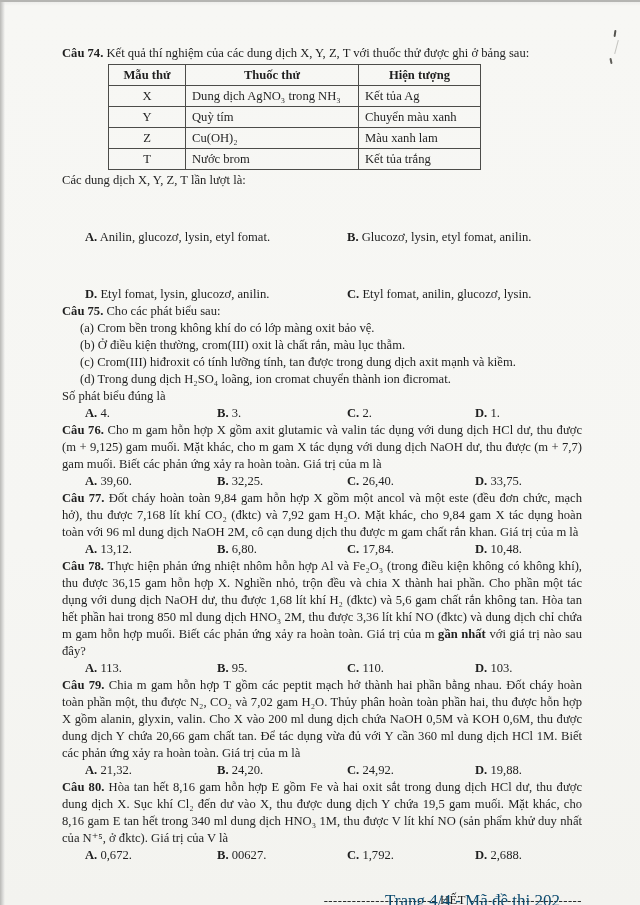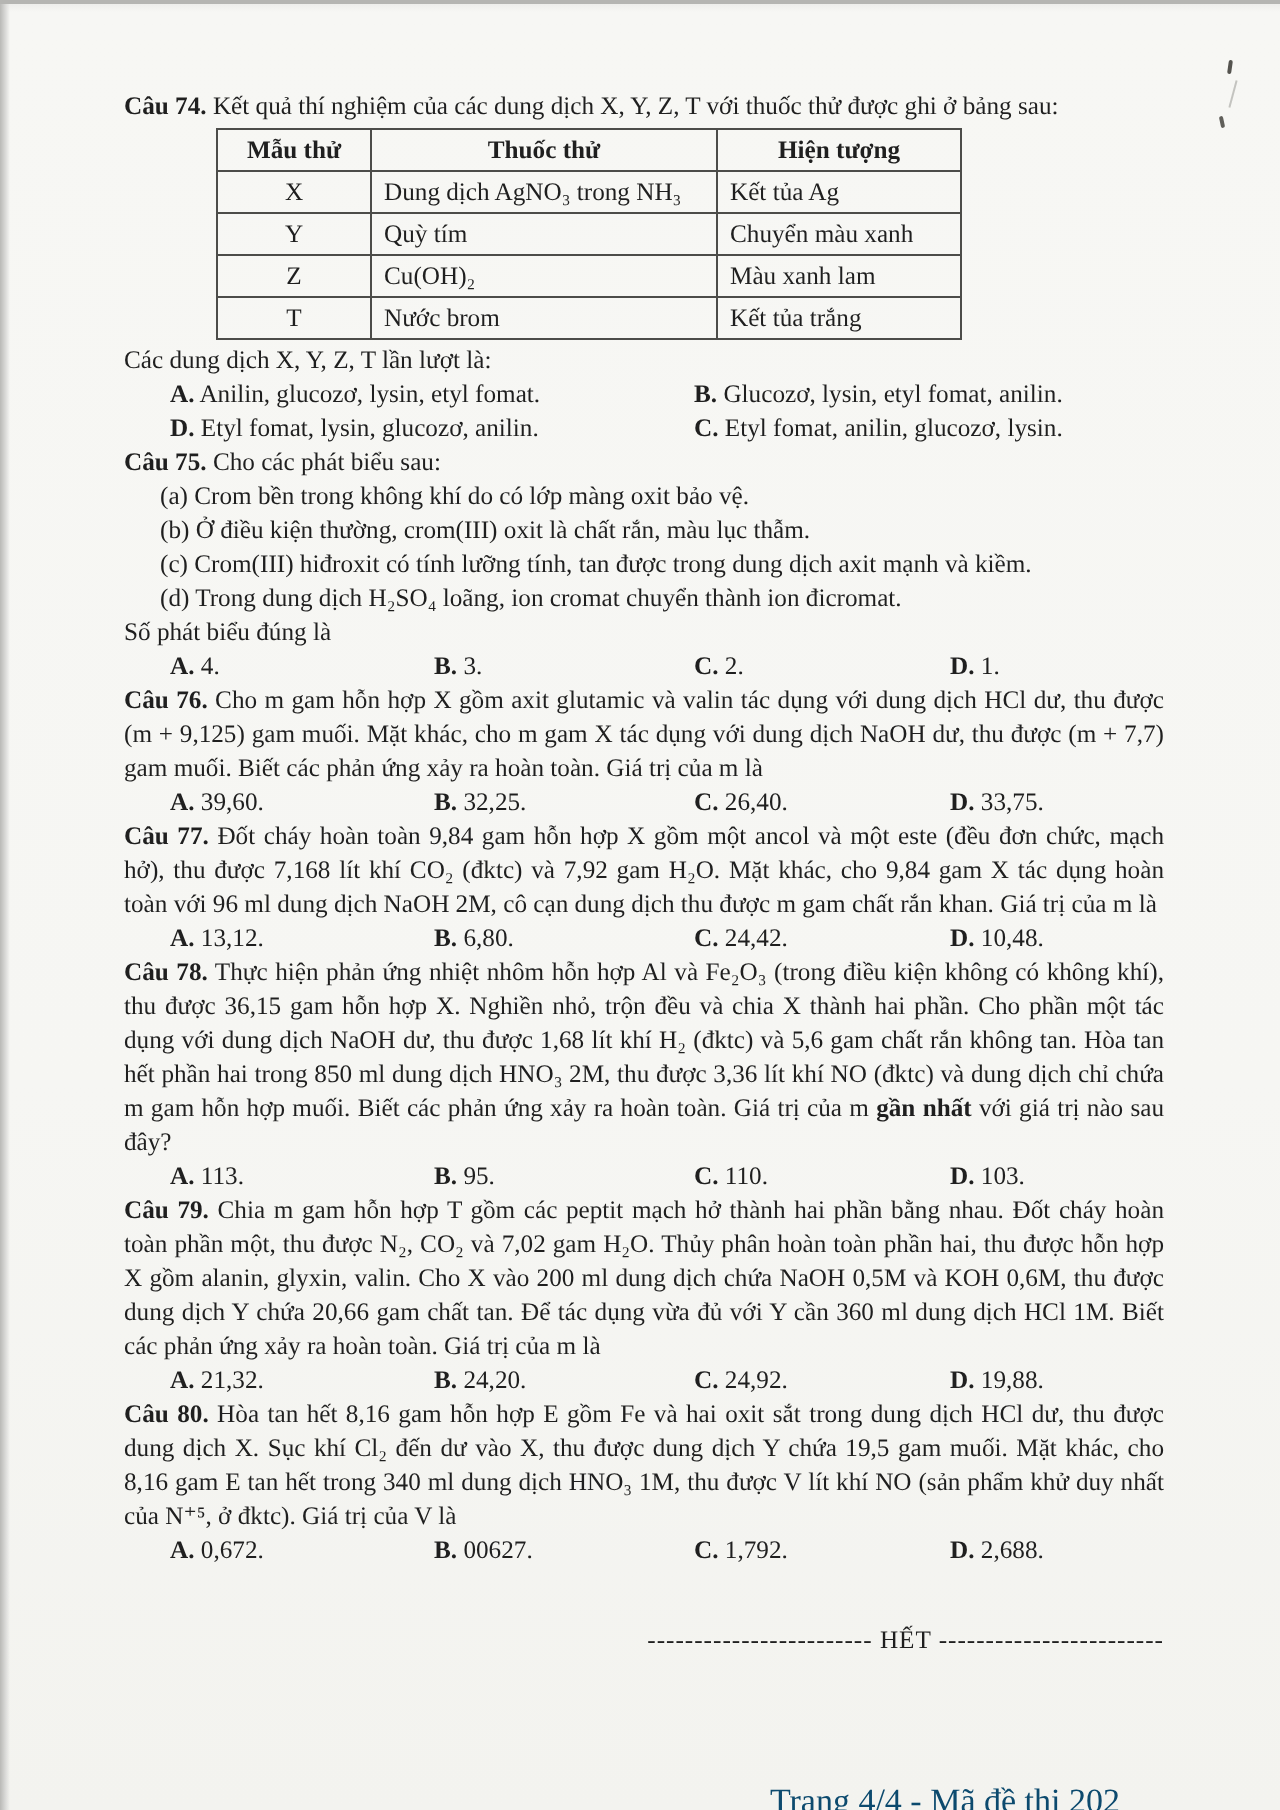--- a/index.html
+++ b/index.html
@@ -9,21 +9,21 @@
     font-family:"Liberation Serif","DejaVu Serif","DejaVu Sans",serif;
     color:#1f1f1f;font-size:12.6px;line-height:17px;
   }
   .scan-edge-left{position:absolute;left:0;top:0;width:5px;height:905px;
     background:linear-gradient(90deg,#b9b9b6,#dddddb 60%,rgba(221,221,219,0));}
   .scan-edge-top{position:absolute;left:0;top:0;width:640px;height:2px;background:#b5b5b2;}
   .content{position:absolute;left:62px;top:45px;width:520px;}
   .stem{text-align:justify;}
   .qlabel{font-weight:bold;}
   .opt-row{display:grid;grid-template-columns:132px 130px 128px auto;padding-left:23px;}
-  .opt-row2{display:grid;grid-template-columns:262px auto;padding-left:23px;}
+  .opt-row2{display:grid;grid-template-columns:262px auto;padding-left:23px;margin-top:40px;}
   .statement{padding-left:18px;}
   table.exam{border-collapse:collapse;margin:2px 0 2px 46px;}
   table.exam td,table.exam th{border:1.4px solid #4c4c49;padding:0.5px 6px;height:19px;
     font-size:12.6px;}
   table.exam th{font-weight:bold;text-align:center;margin-top:32px;}
   td.c1{width:64px;text-align:center;}
   td.c2{width:160px;text-align:left;}
   td.c3{width:109px;text-align:left;}
   .end-line{text-align:right;margin-top:28px;letter-spacing:0.5px;}
   .footer{position:absolute;right:80px;top:892px;font-size:17px;color:#0c4a6e;}
@@ -108,21 +108,21 @@
       <span><b>C.</b><span> 26,40.</span></span>
       <span><b>D.</b><span> 33,75.</span></span>
     </div>
   </div>
 
   <div>
     <div class="stem"><b class="qlabel">Câu 77.</b><span> Đốt cháy hoàn toàn 9,84 gam hỗn hợp X gồm một ancol và một este (đều đơn chức, mạch hở), thu được 7,168 lít khí CO₂ (đktc) và 7,92 gam H₂O. Mặt khác, cho 9,84 gam X tác dụng hoàn toàn với 96 ml dung dịch NaOH 2M, cô cạn dung dịch thu được m gam chất rắn khan. Giá trị của m là</span></div>
     <div class="opt-row">
       <span><b>A.</b><span> 13,12.</span></span>
       <span><b>B.</b><span> 6,80.</span></span>
-      <span><b>C.</b><span> 24,42.</span></span>
+      <span><b>C.</b><span> 17,84.</span></span>
       <span><b>D.</b><span> 10,48.</span></span>
     </div>
   </div>
 
   <div>
     <div class="stem"><b class="qlabel">Câu 78.</b><span> Thực hiện phản ứng nhiệt nhôm hỗn hợp Al và Fe₂O₃ (trong điều kiện không có không khí), thu được 36,15 gam hỗn hợp X. Nghiền nhỏ, trộn đều và chia X thành hai phần. Cho phần một tác dụng với dung dịch NaOH dư, thu được 1,68 lít khí H₂ (đktc) và 5,6 gam chất rắn không tan. Hòa tan hết phần hai trong 850 ml dung dịch HNO₃ 2M, thu được 3,36 lít khí NO (đktc) và dung dịch chỉ chứa m gam hỗn hợp muối. Biết các phản ứng xảy ra hoàn toàn. Giá trị của m </span><b>gần nhất</b><span> với giá trị nào sau đây?</span></div>
     <div class="opt-row">
       <span><b>A.</b><span> 113.</span></span>
       <span><b>B.</b><span> 95.</span></span>
       <span><b>C.</b><span> 110.</span></span>

